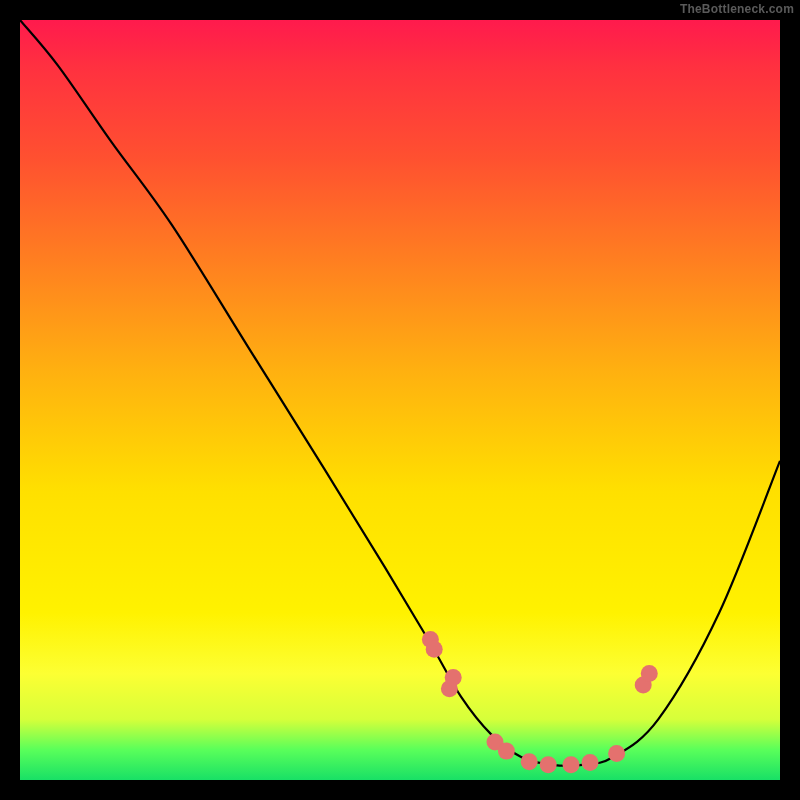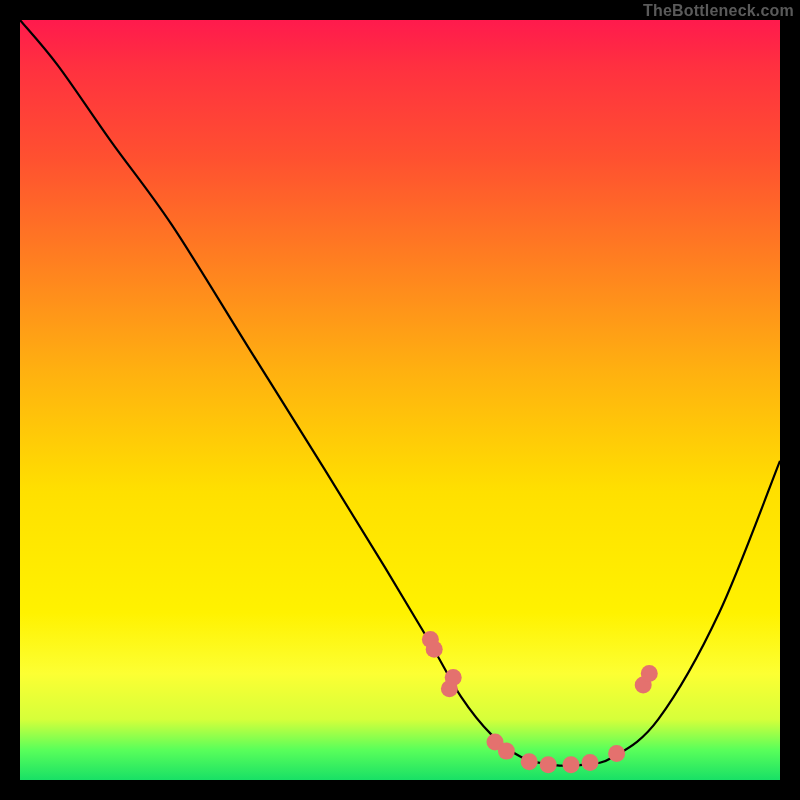--- a/index.html
+++ b/index.html
@@ -46,21 +46,21 @@
     top: 0;
     width: 760px;
     height: 760px;
     pointer-events: none;
   }
   .watermark {
     position: absolute;
     top: 2px;
     right: 6px;
     color: #5a5a5a;
-    font-size: 16px;
+    font-size: 12px;
     font-weight: 600;
     letter-spacing: 0.2px;
     user-select: none;
   }
 </style>
 </head>
 <body>
 
 <div class="frame">
   <div class="gradient"></div>

